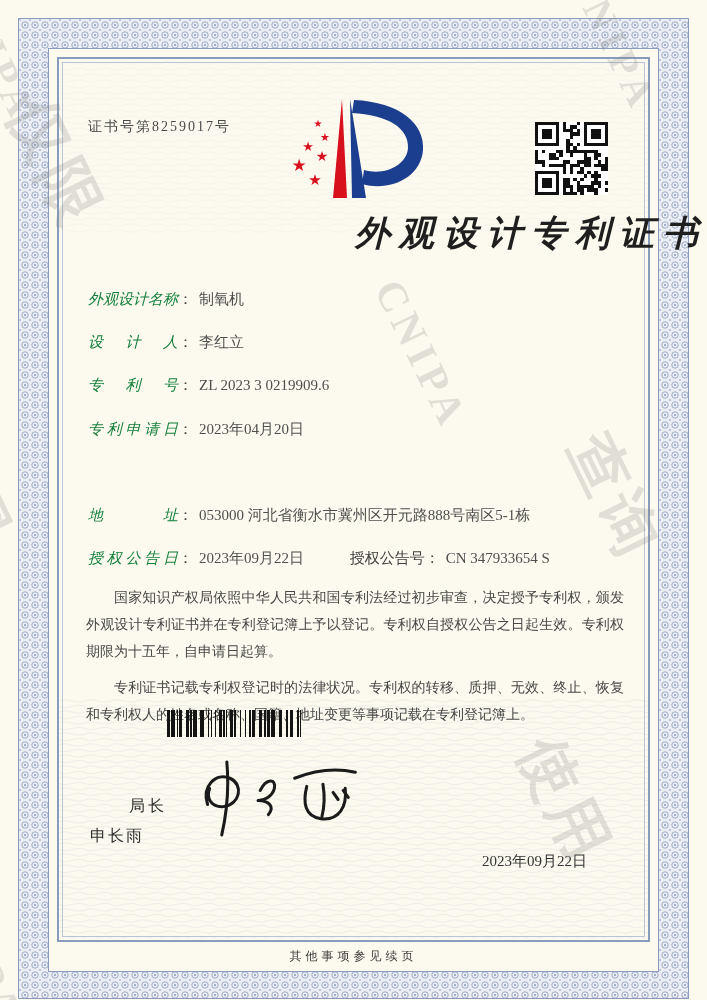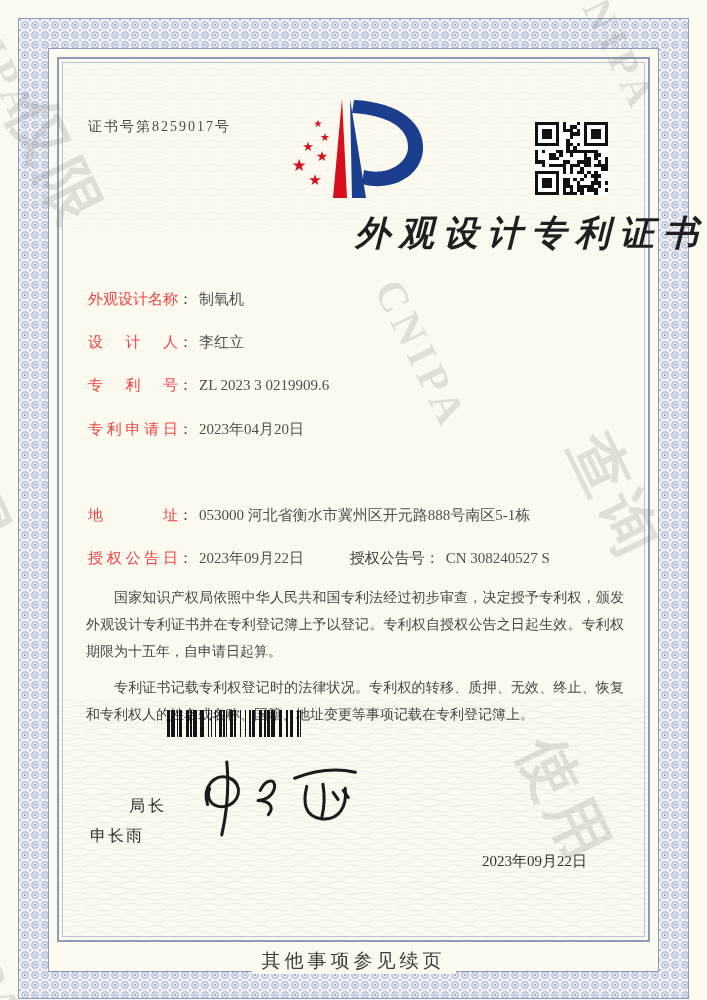--- a/index.html
+++ b/index.html
@@ -19,39 +19,39 @@
   
   .certno{position:absolute;left:88px;top:118px;font-size:14px;letter-spacing:2px;color:#4a4a4a;z-index:3;}
   .title{
     position:absolute;left:0;top:210px;width:100%;text-align:right;
     font-size:35px;font-weight:bold;letter-spacing:9px;color:#1f1f1f;z-index:3;font-style:italic;
   }
   
   .row{position:absolute;left:88px;font-size:15px;z-index:3;white-space:nowrap;}
   .flabel{
     display:inline-block;width:6em;text-align:justify;text-align-last:justify;
-    color:#ef4444;vertical-align:bottom;
+    color:#15803d;vertical-align:bottom;font-style:italic;
   }
   .fcolon{color:#3b3b3b;}
   .fvalue{color:#4f4f4f;margin-left:6px;}
   .pair2{margin-left:42px;}
   
   .bodytext{
     position:absolute;left:86px;top:584px;width:538px;z-index:3;
     font-size:14px;line-height:27px;color:#474747;text-align:justify;
   }
   .bodytext p{margin:0 0 9px 0;text-indent:2em;}
   
   .role{position:absolute;left:90px;top:796px;font-size:16px;letter-spacing:3px;color:#2e2e2e;z-index:3;margin-left:39px;}
   .signername{position:absolute;left:90px;top:826px;font-size:16px;letter-spacing:2px;color:#2e2e2e;z-index:3;}
   .grantdate{position:absolute;left:482px;top:852px;font-size:15px;color:#333;z-index:3;}
   .pageno{position:absolute;left:0;top:919px;width:100%;text-align:center;font-size:12px;color:#555;z-index:3;letter-spacing:1px;}
   .continuation{
     position:absolute;left:50%;top:948px;transform:translateX(-50%);
-    font-size:19px;letter-spacing:4px;color:#3d3d3d;background:#fcf9ee;
+    font-size:12px;letter-spacing:4px;color:#3d3d3d;background:#fcf9ee;
     padding:0 10px;z-index:7;white-space:nowrap;
   }
 </style>
 </head>
 <body>
 
 <div class="page">
 
   <svg class="abs" id="wavesTop" style="left:59px;top:60px;z-index:1;" width="589" height="175" viewBox="0 0 589 175">
     <path fill="none" stroke="#8ea4c6" stroke-width="0.8" opacity="0.08" d="M0 3.0 c9 -4 17 4 26 0 c9 -4 17 4 26 0 c9 -4 17 4 26 0 c9 -4 17 4 26 0 c9 -4 17 4 26 0 c9 -4 17 4 26 0 c9 -4 17 4 26 0 c9 -4 17 4 26 0 c9 -4 17 4 26 0 c9 -4 17 4 26 0 c9 -4 17 4 26 0 c9 -4 17 4 26 0 c9 -4 17 4 26 0 c9 -4 17 4 26 0 c9 -4 17 4 26 0 c9 -4 17 4 26 0 c9 -4 17 4 26 0 c9 -4 17 4 26 0 c9 -4 17 4 26 0 c9 -4 17 4 26 0 c9 -4 17 4 26 0 c9 -4 17 4 26 0 c9 -4 17 4 26 0M0 9.0 c9 4 17 -4 26 0 c9 4 17 -4 26 0 c9 4 17 -4 26 0 c9 4 17 -4 26 0 c9 4 17 -4 26 0 c9 4 17 -4 26 0 c9 4 17 -4 26 0 c9 4 17 -4 26 0 c9 4 17 -4 26 0 c9 4 17 -4 26 0 c9 4 17 -4 26 0 c9 4 17 -4 26 0 c9 4 17 -4 26 0 c9 4 17 -4 26 0 c9 4 17 -4 26 0 c9 4 17 -4 26 0 c9 4 17 -4 26 0 c9 4 17 -4 26 0 c9 4 17 -4 26 0 c9 4 17 -4 26 0 c9 4 17 -4 26 0 c9 4 17 -4 26 0 c9 4 17 -4 26 0M0 15.0 c9 -4 17 4 26 0 c9 -4 17 4 26 0 c9 -4 17 4 26 0 c9 -4 17 4 26 0 c9 -4 17 4 26 0 c9 -4 17 4 26 0 c9 -4 17 4 26 0 c9 -4 17 4 26 0 c9 -4 17 4 26 0 c9 -4 17 4 26 0 c9 -4 17 4 26 0 c9 -4 17 4 26 0 c9 -4 17 4 26 0 c9 -4 17 4 26 0 c9 -4 17 4 26 0 c9 -4 17 4 26 0 c9 -4 17 4 26 0 c9 -4 17 4 26 0 c9 -4 17 4 26 0 c9 -4 17 4 26 0 c9 -4 17 4 26 0 c9 -4 17 4 26 0 c9 -4 17 4 26 0M0 21.0 c9 4 17 -4 26 0 c9 4 17 -4 26 0 c9 4 17 -4 26 0 c9 4 17 -4 26 0 c9 4 17 -4 26 0 c9 4 17 -4 26 0 c9 4 17 -4 26 0 c9 4 17 -4 26 0 c9 4 17 -4 26 0 c9 4 17 -4 26 0 c9 4 17 -4 26 0 c9 4 17 -4 26 0 c9 4 17 -4 26 0 c9 4 17 -4 26 0 c9 4 17 -4 26 0 c9 4 17 -4 26 0 c9 4 17 -4 26 0 c9 4 17 -4 26 0 c9 4 17 -4 26 0 c9 4 17 -4 26 0 c9 4 17 -4 26 0 c9 4 17 -4 26 0 c9 4 17 -4 26 0M0 27.0 c9 -4 17 4 26 0 c9 -4 17 4 26 0 c9 -4 17 4 26 0 c9 -4 17 4 26 0 c9 -4 17 4 26 0 c9 -4 17 4 26 0 c9 -4 17 4 26 0 c9 -4 17 4 26 0 c9 -4 17 4 26 0 c9 -4 17 4 26 0 c9 -4 17 4 26 0 c9 -4 17 4 26 0 c9 -4 17 4 26 0 c9 -4 17 4 26 0 c9 -4 17 4 26 0 c9 -4 17 4 26 0 c9 -4 17 4 26 0 c9 -4 17 4 26 0 c9 -4 17 4 26 0 c9 -4 17 4 26 0 c9 -4 17 4 26 0 c9 -4 17 4 26 0 c9 -4 17 4 26 0M0 33.0 c9 4 17 -4 26 0 c9 4 17 -4 26 0 c9 4 17 -4 26 0 c9 4 17 -4 26 0 c9 4 17 -4 26 0 c9 4 17 -4 26 0 c9 4 17 -4 26 0 c9 4 17 -4 26 0 c9 4 17 -4 26 0 c9 4 17 -4 26 0 c9 4 17 -4 26 0 c9 4 17 -4 26 0 c9 4 17 -4 26 0 c9 4 17 -4 26 0 c9 4 17 -4 26 0 c9 4 17 -4 26 0 c9 4 17 -4 26 0 c9 4 17 -4 26 0 c9 4 17 -4 26 0 c9 4 17 -4 26 0 c9 4 17 -4 26 0 c9 4 17 -4 26 0 c9 4 17 -4 26 0M0 39.0 c9 -4 17 4 26 0 c9 -4 17 4 26 0 c9 -4 17 4 26 0 c9 -4 17 4 26 0 c9 -4 17 4 26 0 c9 -4 17 4 26 0 c9 -4 17 4 26 0 c9 -4 17 4 26 0 c9 -4 17 4 26 0 c9 -4 17 4 26 0 c9 -4 17 4 26 0 c9 -4 17 4 26 0 c9 -4 17 4 26 0 c9 -4 17 4 26 0 c9 -4 17 4 26 0 c9 -4 17 4 26 0 c9 -4 17 4 26 0 c9 -4 17 4 26 0 c9 -4 17 4 26 0 c9 -4 17 4 26 0 c9 -4 17 4 26 0 c9 -4 17 4 26 0 c9 -4 17 4 26 0M0 45.0 c9 4 17 -4 26 0 c9 4 17 -4 26 0 c9 4 17 -4 26 0 c9 4 17 -4 26 0 c9 4 17 -4 26 0 c9 4 17 -4 26 0 c9 4 17 -4 26 0 c9 4 17 -4 26 0 c9 4 17 -4 26 0 c9 4 17 -4 26 0 c9 4 17 -4 26 0 c9 4 17 -4 26 0 c9 4 17 -4 26 0 c9 4 17 -4 26 0 c9 4 17 -4 26 0 c9 4 17 -4 26 0 c9 4 17 -4 26 0 c9 4 17 -4 26 0 c9 4 17 -4 26 0 c9 4 17 -4 26 0 c9 4 17 -4 26 0 c9 4 17 -4 26 0 c9 4 17 -4 26 0M0 51.0 c9 -4 17 4 26 0 c9 -4 17 4 26 0 c9 -4 17 4 26 0 c9 -4 17 4 26 0 c9 -4 17 4 26 0 c9 -4 17 4 26 0 c9 -4 17 4 26 0 c9 -4 17 4 26 0 c9 -4 17 4 26 0 c9 -4 17 4 26 0 c9 -4 17 4 26 0 c9 -4 17 4 26 0 c9 -4 17 4 26 0 c9 -4 17 4 26 0 c9 -4 17 4 26 0 c9 -4 17 4 26 0 c9 -4 17 4 26 0 c9 -4 17 4 26 0 c9 -4 17 4 26 0 c9 -4 17 4 26 0 c9 -4 17 4 26 0 c9 -4 17 4 26 0 c9 -4 17 4 26 0M0 57.0 c9 4 17 -4 26 0 c9 4 17 -4 26 0 c9 4 17 -4 26 0 c9 4 17 -4 26 0 c9 4 17 -4 26 0 c9 4 17 -4 26 0 c9 4 17 -4 26 0 c9 4 17 -4 26 0 c9 4 17 -4 26 0 c9 4 17 -4 26 0 c9 4 17 -4 26 0 c9 4 17 -4 26 0 c9 4 17 -4 26 0 c9 4 17 -4 26 0 c9 4 17 -4 26 0 c9 4 17 -4 26 0 c9 4 17 -4 26 0 c9 4 17 -4 26 0 c9 4 17 -4 26 0 c9 4 17 -4 26 0 c9 4 17 -4 26 0 c9 4 17 -4 26 0 c9 4 17 -4 26 0M0 63.0 c9 -4 17 4 26 0 c9 -4 17 4 26 0 c9 -4 17 4 26 0 c9 -4 17 4 26 0 c9 -4 17 4 26 0 c9 -4 17 4 26 0 c9 -4 17 4 26 0 c9 -4 17 4 26 0 c9 -4 17 4 26 0 c9 -4 17 4 26 0 c9 -4 17 4 26 0 c9 -4 17 4 26 0 c9 -4 17 4 26 0 c9 -4 17 4 26 0 c9 -4 17 4 26 0 c9 -4 17 4 26 0 c9 -4 17 4 26 0 c9 -4 17 4 26 0 c9 -4 17 4 26 0 c9 -4 17 4 26 0 c9 -4 17 4 26 0 c9 -4 17 4 26 0 c9 -4 17 4 26 0M0 69.0 c9 4 17 -4 26 0 c9 4 17 -4 26 0 c9 4 17 -4 26 0 c9 4 17 -4 26 0 c9 4 17 -4 26 0 c9 4 17 -4 26 0 c9 4 17 -4 26 0 c9 4 17 -4 26 0 c9 4 17 -4 26 0 c9 4 17 -4 26 0 c9 4 17 -4 26 0 c9 4 17 -4 26 0 c9 4 17 -4 26 0 c9 4 17 -4 26 0 c9 4 17 -4 26 0 c9 4 17 -4 26 0 c9 4 17 -4 26 0 c9 4 17 -4 26 0 c9 4 17 -4 26 0 c9 4 17 -4 26 0 c9 4 17 -4 26 0 c9 4 17 -4 26 0 c9 4 17 -4 26 0M0 75.0 c9 -4 17 4 26 0 c9 -4 17 4 26 0 c9 -4 17 4 26 0 c9 -4 17 4 26 0 c9 -4 17 4 26 0 c9 -4 17 4 26 0 c9 -4 17 4 26 0 c9 -4 17 4 26 0 c9 -4 17 4 26 0 c9 -4 17 4 26 0 c9 -4 17 4 26 0 c9 -4 17 4 26 0 c9 -4 17 4 26 0 c9 -4 17 4 26 0 c9 -4 17 4 26 0 c9 -4 17 4 26 0 c9 -4 17 4 26 0 c9 -4 17 4 26 0 c9 -4 17 4 26 0 c9 -4 17 4 26 0 c9 -4 17 4 26 0 c9 -4 17 4 26 0 c9 -4 17 4 26 0M0 81.0 c9 4 17 -4 26 0 c9 4 17 -4 26 0 c9 4 17 -4 26 0 c9 4 17 -4 26 0 c9 4 17 -4 26 0 c9 4 17 -4 26 0 c9 4 17 -4 26 0 c9 4 17 -4 26 0 c9 4 17 -4 26 0 c9 4 17 -4 26 0 c9 4 17 -4 26 0 c9 4 17 -4 26 0 c9 4 17 -4 26 0 c9 4 17 -4 26 0 c9 4 17 -4 26 0 c9 4 17 -4 26 0 c9 4 17 -4 26 0 c9 4 17 -4 26 0 c9 4 17 -4 26 0 c9 4 17 -4 26 0 c9 4 17 -4 26 0 c9 4 17 -4 26 0 c9 4 17 -4 26 0M0 87.0 c9 -4 17 4 26 0 c9 -4 17 4 26 0 c9 -4 17 4 26 0 c9 -4 17 4 26 0 c9 -4 17 4 26 0 c9 -4 17 4 26 0 c9 -4 17 4 26 0 c9 -4 17 4 26 0 c9 -4 17 4 26 0 c9 -4 17 4 26 0 c9 -4 17 4 26 0 c9 -4 17 4 26 0 c9 -4 17 4 26 0 c9 -4 17 4 26 0 c9 -4 17 4 26 0 c9 -4 17 4 26 0 c9 -4 17 4 26 0 c9 -4 17 4 26 0 c9 -4 17 4 26 0 c9 -4 17 4 26 0 c9 -4 17 4 26 0 c9 -4 17 4 26 0 c9 -4 17 4 26 0M0 93.0 c9 4 17 -4 26 0 c9 4 17 -4 26 0 c9 4 17 -4 26 0 c9 4 17 -4 26 0 c9 4 17 -4 26 0 c9 4 17 -4 26 0 c9 4 17 -4 26 0 c9 4 17 -4 26 0 c9 4 17 -4 26 0 c9 4 17 -4 26 0 c9 4 17 -4 26 0 c9 4 17 -4 26 0 c9 4 17 -4 26 0 c9 4 17 -4 26 0 c9 4 17 -4 26 0 c9 4 17 -4 26 0 c9 4 17 -4 26 0 c9 4 17 -4 26 0 c9 4 17 -4 26 0 c9 4 17 -4 26 0 c9 4 17 -4 26 0 c9 4 17 -4 26 0 c9 4 17 -4 26 0M0 99.0 c9 -4 17 4 26 0 c9 -4 17 4 26 0 c9 -4 17 4 26 0 c9 -4 17 4 26 0 c9 -4 17 4 26 0 c9 -4 17 4 26 0 c9 -4 17 4 26 0 c9 -4 17 4 26 0 c9 -4 17 4 26 0 c9 -4 17 4 26 0 c9 -4 17 4 26 0 c9 -4 17 4 26 0 c9 -4 17 4 26 0 c9 -4 17 4 26 0 c9 -4 17 4 26 0 c9 -4 17 4 26 0 c9 -4 17 4 26 0 c9 -4 17 4 26 0 c9 -4 17 4 26 0 c9 -4 17 4 26 0 c9 -4 17 4 26 0 c9 -4 17 4 26 0 c9 -4 17 4 26 0M0 105.0 c9 4 17 -4 26 0 c9 4 17 -4 26 0 c9 4 17 -4 26 0 c9 4 17 -4 26 0 c9 4 17 -4 26 0 c9 4 17 -4 26 0 c9 4 17 -4 26 0 c9 4 17 -4 26 0 c9 4 17 -4 26 0 c9 4 17 -4 26 0 c9 4 17 -4 26 0 c9 4 17 -4 26 0 c9 4 17 -4 26 0 c9 4 17 -4 26 0 c9 4 17 -4 26 0 c9 4 17 -4 26 0 c9 4 17 -4 26 0 c9 4 17 -4 26 0 c9 4 17 -4 26 0 c9 4 17 -4 26 0 c9 4 17 -4 26 0 c9 4 17 -4 26 0 c9 4 17 -4 26 0M0 111.0 c9 -4 17 4 26 0 c9 -4 17 4 26 0 c9 -4 17 4 26 0 c9 -4 17 4 26 0 c9 -4 17 4 26 0 c9 -4 17 4 26 0 c9 -4 17 4 26 0 c9 -4 17 4 26 0 c9 -4 17 4 26 0 c9 -4 17 4 26 0 c9 -4 17 4 26 0 c9 -4 17 4 26 0 c9 -4 17 4 26 0 c9 -4 17 4 26 0 c9 -4 17 4 26 0 c9 -4 17 4 26 0 c9 -4 17 4 26 0 c9 -4 17 4 26 0 c9 -4 17 4 26 0 c9 -4 17 4 26 0 c9 -4 17 4 26 0 c9 -4 17 4 26 0 c9 -4 17 4 26 0M0 117.0 c9 4 17 -4 26 0 c9 4 17 -4 26 0 c9 4 17 -4 26 0 c9 4 17 -4 26 0 c9 4 17 -4 26 0 c9 4 17 -4 26 0 c9 4 17 -4 26 0 c9 4 17 -4 26 0 c9 4 17 -4 26 0 c9 4 17 -4 26 0 c9 4 17 -4 26 0 c9 4 17 -4 26 0 c9 4 17 -4 26 0 c9 4 17 -4 26 0 c9 4 17 -4 26 0 c9 4 17 -4 26 0 c9 4 17 -4 26 0 c9 4 17 -4 26 0 c9 4 17 -4 26 0 c9 4 17 -4 26 0 c9 4 17 -4 26 0 c9 4 17 -4 26 0 c9 4 17 -4 26 0M0 123.0 c9 -4 17 4 26 0 c9 -4 17 4 26 0 c9 -4 17 4 26 0 c9 -4 17 4 26 0 c9 -4 17 4 26 0 c9 -4 17 4 26 0 c9 -4 17 4 26 0 c9 -4 17 4 26 0 c9 -4 17 4 26 0 c9 -4 17 4 26 0 c9 -4 17 4 26 0 c9 -4 17 4 26 0 c9 -4 17 4 26 0 c9 -4 17 4 26 0 c9 -4 17 4 26 0 c9 -4 17 4 26 0 c9 -4 17 4 26 0 c9 -4 17 4 26 0 c9 -4 17 4 26 0 c9 -4 17 4 26 0 c9 -4 17 4 26 0 c9 -4 17 4 26 0 c9 -4 17 4 26 0M0 129.0 c9 4 17 -4 26 0 c9 4 17 -4 26 0 c9 4 17 -4 26 0 c9 4 17 -4 26 0 c9 4 17 -4 26 0 c9 4 17 -4 26 0 c9 4 17 -4 26 0 c9 4 17 -4 26 0 c9 4 17 -4 26 0 c9 4 17 -4 26 0 c9 4 17 -4 26 0 c9 4 17 -4 26 0 c9 4 17 -4 26 0 c9 4 17 -4 26 0 c9 4 17 -4 26 0 c9 4 17 -4 26 0 c9 4 17 -4 26 0 c9 4 17 -4 26 0 c9 4 17 -4 26 0 c9 4 17 -4 26 0 c9 4 17 -4 26 0 c9 4 17 -4 26 0 c9 4 17 -4 26 0M0 135.0 c9 -4 17 4 26 0 c9 -4 17 4 26 0 c9 -4 17 4 26 0 c9 -4 17 4 26 0 c9 -4 17 4 26 0 c9 -4 17 4 26 0 c9 -4 17 4 26 0 c9 -4 17 4 26 0 c9 -4 17 4 26 0 c9 -4 17 4 26 0 c9 -4 17 4 26 0 c9 -4 17 4 26 0 c9 -4 17 4 26 0 c9 -4 17 4 26 0 c9 -4 17 4 26 0 c9 -4 17 4 26 0 c9 -4 17 4 26 0 c9 -4 17 4 26 0 c9 -4 17 4 26 0 c9 -4 17 4 26 0 c9 -4 17 4 26 0 c9 -4 17 4 26 0 c9 -4 17 4 26 0M0 141.0 c9 4 17 -4 26 0 c9 4 17 -4 26 0 c9 4 17 -4 26 0 c9 4 17 -4 26 0 c9 4 17 -4 26 0 c9 4 17 -4 26 0 c9 4 17 -4 26 0 c9 4 17 -4 26 0 c9 4 17 -4 26 0 c9 4 17 -4 26 0 c9 4 17 -4 26 0 c9 4 17 -4 26 0 c9 4 17 -4 26 0 c9 4 17 -4 26 0 c9 4 17 -4 26 0 c9 4 17 -4 26 0 c9 4 17 -4 26 0 c9 4 17 -4 26 0 c9 4 17 -4 26 0 c9 4 17 -4 26 0 c9 4 17 -4 26 0 c9 4 17 -4 26 0 c9 4 17 -4 26 0M0 147.0 c9 -4 17 4 26 0 c9 -4 17 4 26 0 c9 -4 17 4 26 0 c9 -4 17 4 26 0 c9 -4 17 4 26 0 c9 -4 17 4 26 0 c9 -4 17 4 26 0 c9 -4 17 4 26 0 c9 -4 17 4 26 0 c9 -4 17 4 26 0 c9 -4 17 4 26 0 c9 -4 17 4 26 0 c9 -4 17 4 26 0 c9 -4 17 4 26 0 c9 -4 17 4 26 0 c9 -4 17 4 26 0 c9 -4 17 4 26 0 c9 -4 17 4 26 0 c9 -4 17 4 26 0 c9 -4 17 4 26 0 c9 -4 17 4 26 0 c9 -4 17 4 26 0 c9 -4 17 4 26 0M0 153.0 c9 4 17 -4 26 0 c9 4 17 -4 26 0 c9 4 17 -4 26 0 c9 4 17 -4 26 0 c9 4 17 -4 26 0 c9 4 17 -4 26 0 c9 4 17 -4 26 0 c9 4 17 -4 26 0 c9 4 17 -4 26 0 c9 4 17 -4 26 0 c9 4 17 -4 26 0 c9 4 17 -4 26 0 c9 4 17 -4 26 0 c9 4 17 -4 26 0 c9 4 17 -4 26 0 c9 4 17 -4 26 0 c9 4 17 -4 26 0 c9 4 17 -4 26 0 c9 4 17 -4 26 0 c9 4 17 -4 26 0 c9 4 17 -4 26 0 c9 4 17 -4 26 0 c9 4 17 -4 26 0M0 159.0 c9 -4 17 4 26 0 c9 -4 17 4 26 0 c9 -4 17 4 26 0 c9 -4 17 4 26 0 c9 -4 17 4 26 0 c9 -4 17 4 26 0 c9 -4 17 4 26 0 c9 -4 17 4 26 0 c9 -4 17 4 26 0 c9 -4 17 4 26 0 c9 -4 17 4 26 0 c9 -4 17 4 26 0 c9 -4 17 4 26 0 c9 -4 17 4 26 0 c9 -4 17 4 26 0 c9 -4 17 4 26 0 c9 -4 17 4 26 0 c9 -4 17 4 26 0 c9 -4 17 4 26 0 c9 -4 17 4 26 0 c9 -4 17 4 26 0 c9 -4 17 4 26 0 c9 -4 17 4 26 0M0 165.0 c9 4 17 -4 26 0 c9 4 17 -4 26 0 c9 4 17 -4 26 0 c9 4 17 -4 26 0 c9 4 17 -4 26 0 c9 4 17 -4 26 0 c9 4 17 -4 26 0 c9 4 17 -4 26 0 c9 4 17 -4 26 0 c9 4 17 -4 26 0 c9 4 17 -4 26 0 c9 4 17 -4 26 0 c9 4 17 -4 26 0 c9 4 17 -4 26 0 c9 4 17 -4 26 0 c9 4 17 -4 26 0 c9 4 17 -4 26 0 c9 4 17 -4 26 0 c9 4 17 -4 26 0 c9 4 17 -4 26 0 c9 4 17 -4 26 0 c9 4 17 -4 26 0 c9 4 17 -4 26 0M0 171.0 c9 -4 17 4 26 0 c9 -4 17 4 26 0 c9 -4 17 4 26 0 c9 -4 17 4 26 0 c9 -4 17 4 26 0 c9 -4 17 4 26 0 c9 -4 17 4 26 0 c9 -4 17 4 26 0 c9 -4 17 4 26 0 c9 -4 17 4 26 0 c9 -4 17 4 26 0 c9 -4 17 4 26 0 c9 -4 17 4 26 0 c9 -4 17 4 26 0 c9 -4 17 4 26 0 c9 -4 17 4 26 0 c9 -4 17 4 26 0 c9 -4 17 4 26 0 c9 -4 17 4 26 0 c9 -4 17 4 26 0 c9 -4 17 4 26 0 c9 -4 17 4 26 0 c9 -4 17 4 26 0"></path>
@@ -272,21 +272,21 @@
     <span class="flabel">专利申请日</span><span class="fcolon">：</span><span class="fvalue">2023年04月20日</span>
   </div>
   <div class="row" style="top:506px">
     <span class="flabel">地址</span><span class="fcolon">：</span><span class="fvalue">053000 河北省衡水市冀州区开元路888号南区5-1栋</span>
   </div>
   <div class="row" style="top:549px">
     <span>
       <span class="flabel">授权公告日</span><span class="fcolon">：</span><span class="fvalue">2023年09月22日</span>
     </span>
     <span class="pair2">
-      <span>授权公告号</span><span class="fcolon">：</span><span class="fvalue">CN 308240527 S</span>
+      <span>授权公告号</span><span class="fcolon">：</span><span class="fvalue">CN 347933654 S</span>
     </span>
   </div>
 
   <div class="bodytext">
     <p>国家知识产权局依照中华人民共和国专利法经过初步审查，决定授予专利权，颁发外观设计专利证书并在专利登记簿上予以登记。专利权自授权公告之日起生效。专利权期限为十五年，自申请日起算。</p>
     <p>专利证书记载专利权登记时的法律状况。专利权的转移、质押、无效、终止、恢复和专利权人的姓名或名称、国籍、地址变更等事项记载在专利登记簿上。</p>
   </div>
 
   <svg class="abs" style="left:167px;top:710px;z-index:3;" width="137" height="27" viewBox="0 0 100 24" preserveAspectRatio="none" shape-rendering="crispEdges">
     <g fill="#141414">

